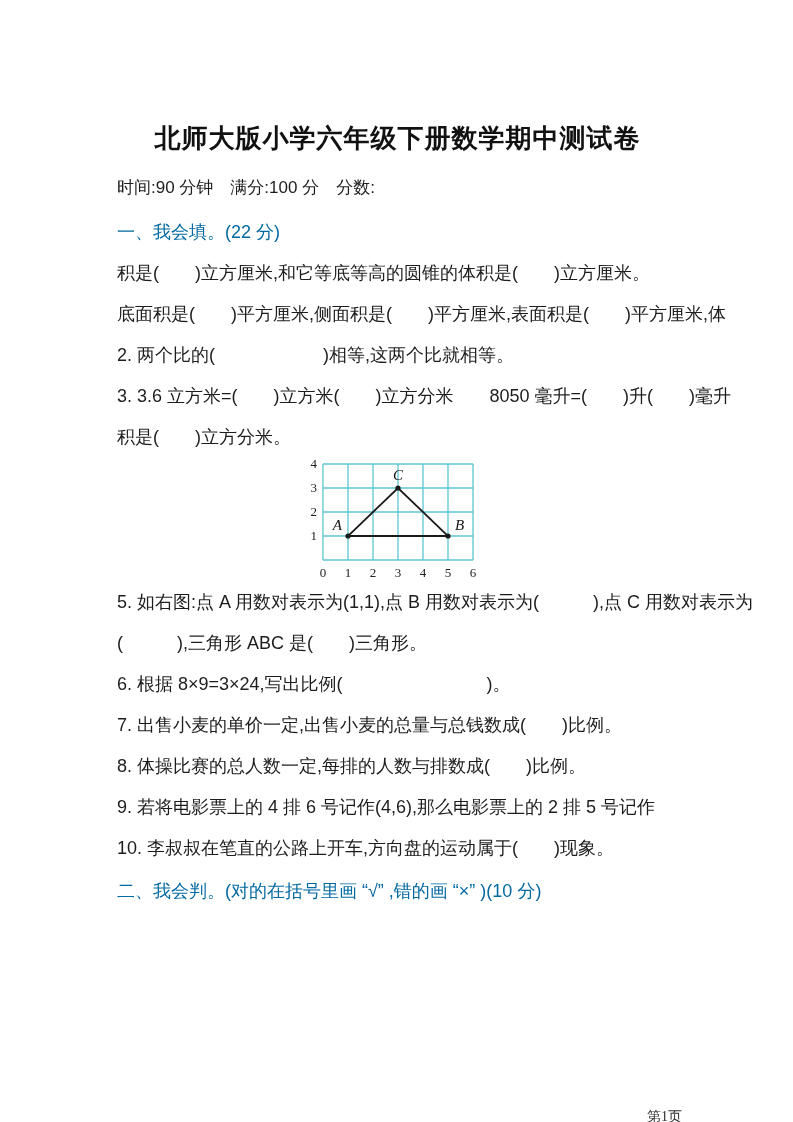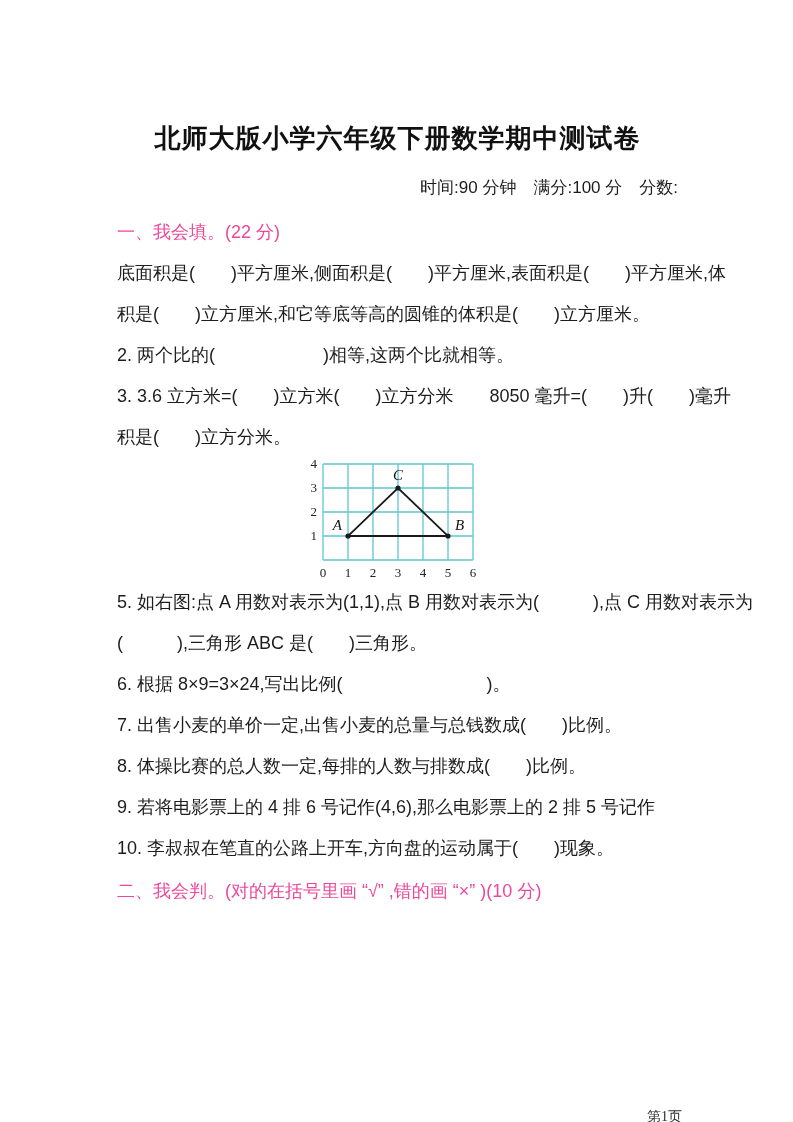--- a/index.html
+++ b/index.html
@@ -16,33 +16,33 @@
   .content { padding: 92px 115px 0 117px; }
   .title {
     text-align: center;
     font-size: 26px;
     font-weight: 700;
     line-height: 36px;
     letter-spacing: 1px;
     color: #111;
   }
   .meta {
-    text-align: right;
+    text-align: left;
     font-size: 17px;
     line-height: 24px;
     margin-top: 20px;
     color: #1d1d1d;
   }
   .sec-heading {
     font-size: 18px;
     line-height: 41px;
     height: 41px;
     margin-top: 12px;
     white-space: nowrap;
-    color: #ec4899;
+    color: #0369a1;
   }
   .sec-heading.second { margin-top: 2px; }
   .line {
     font-size: 18px;
     line-height: 41px;
     height: 41px;
     white-space: nowrap;
     color: #1d1d1d;
   }
   .figure-wrap {
@@ -64,22 +64,22 @@
 
 <div class="page">
   <div class="content">
 
     <div class="title">北师大版小学六年级下册数学期中测试卷</div>
     <div class="meta">时间:90 分钟　满分:100 分　分数:</div>
 
     <div>
       <div class="sec-heading">一、我会填。(22 分)</div>
 
+      <div class="line">积是(　　)立方厘米,和它等底等高的圆锥的体积是(　　)立方厘米。</div>
       <div class="line">底面积是(　　)平方厘米,侧面积是(　　)平方厘米,表面积是(　　)平方厘米,体</div>
-      <div class="line">积是(　　)立方厘米,和它等底等高的圆锥的体积是(　　)立方厘米。</div>
       <div class="line">2. 两个比的(　　　　　　)相等,这两个比就相等。</div>
       <div class="line">3. 3.6 立方米=(　　)立方米(　　)立方分米　　8050 毫升=(　　)升(　　)毫升</div>
       <div class="line">积是(　　)立方分米。</div>
 
       <div class="figure-wrap">
         <svg id="grid-svg" width="190" height="124">
             <line x1="28" y1="6" x2="28" y2="102" stroke="#5cc5d1" stroke-width="1.3"></line>
             <line x1="53" y1="6" x2="53" y2="102" stroke="#5cc5d1" stroke-width="1.3"></line>
             <line x1="78" y1="6" x2="78" y2="102" stroke="#5cc5d1" stroke-width="1.3"></line>
             <line x1="103" y1="6" x2="103" y2="102" stroke="#5cc5d1" stroke-width="1.3"></line>

